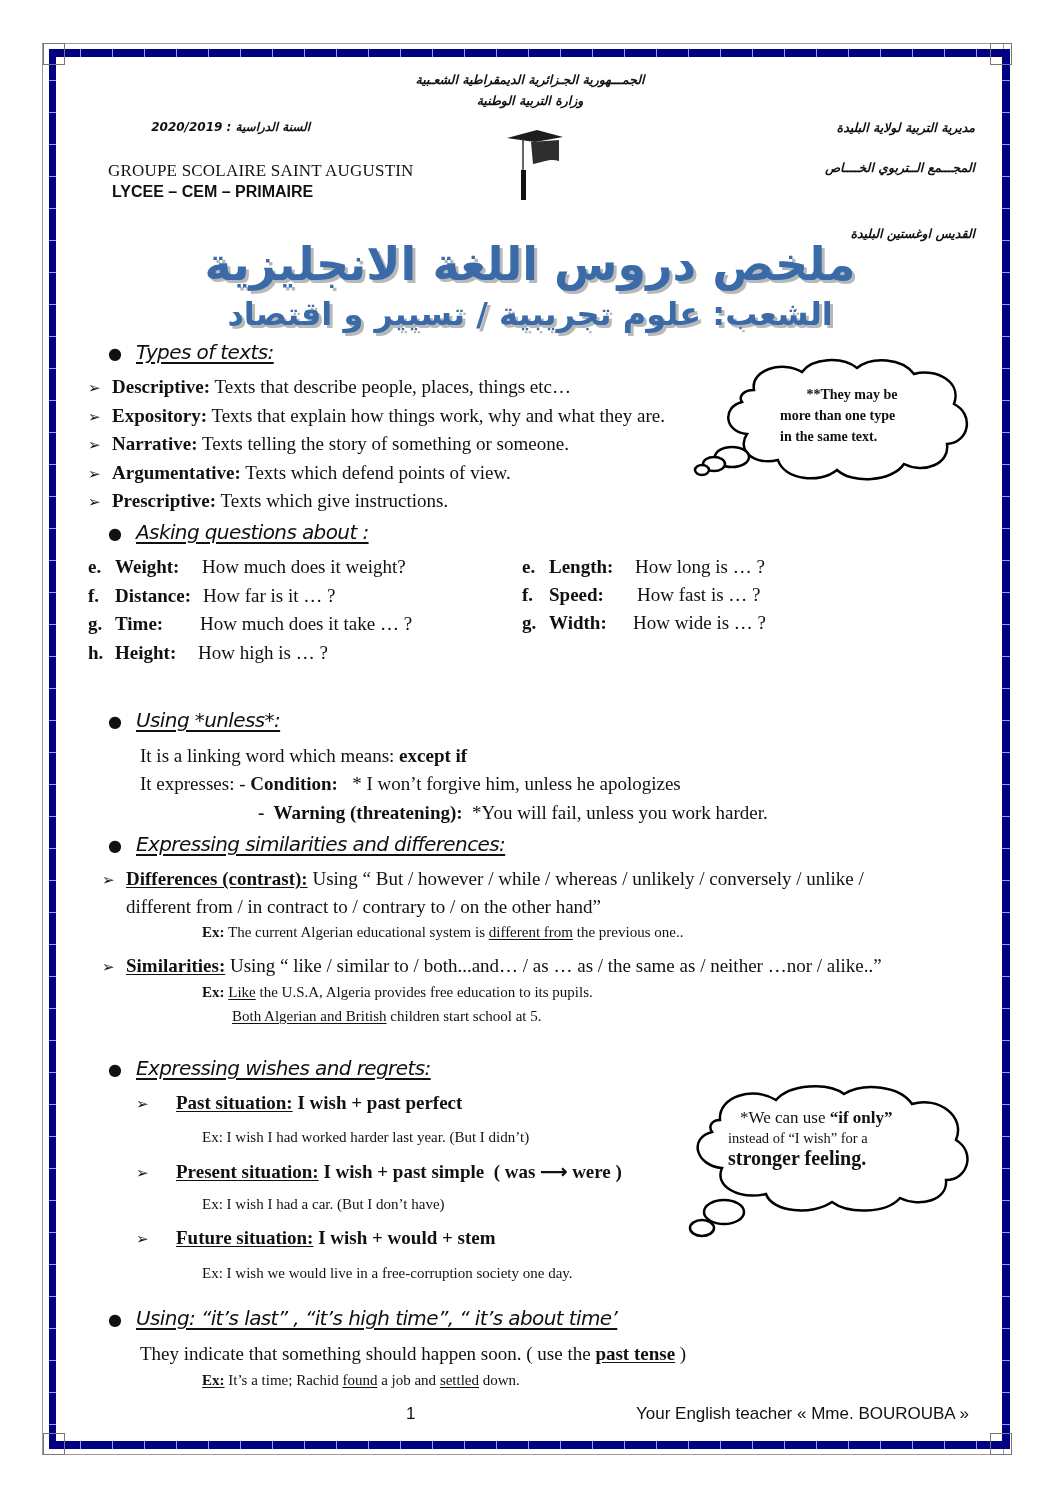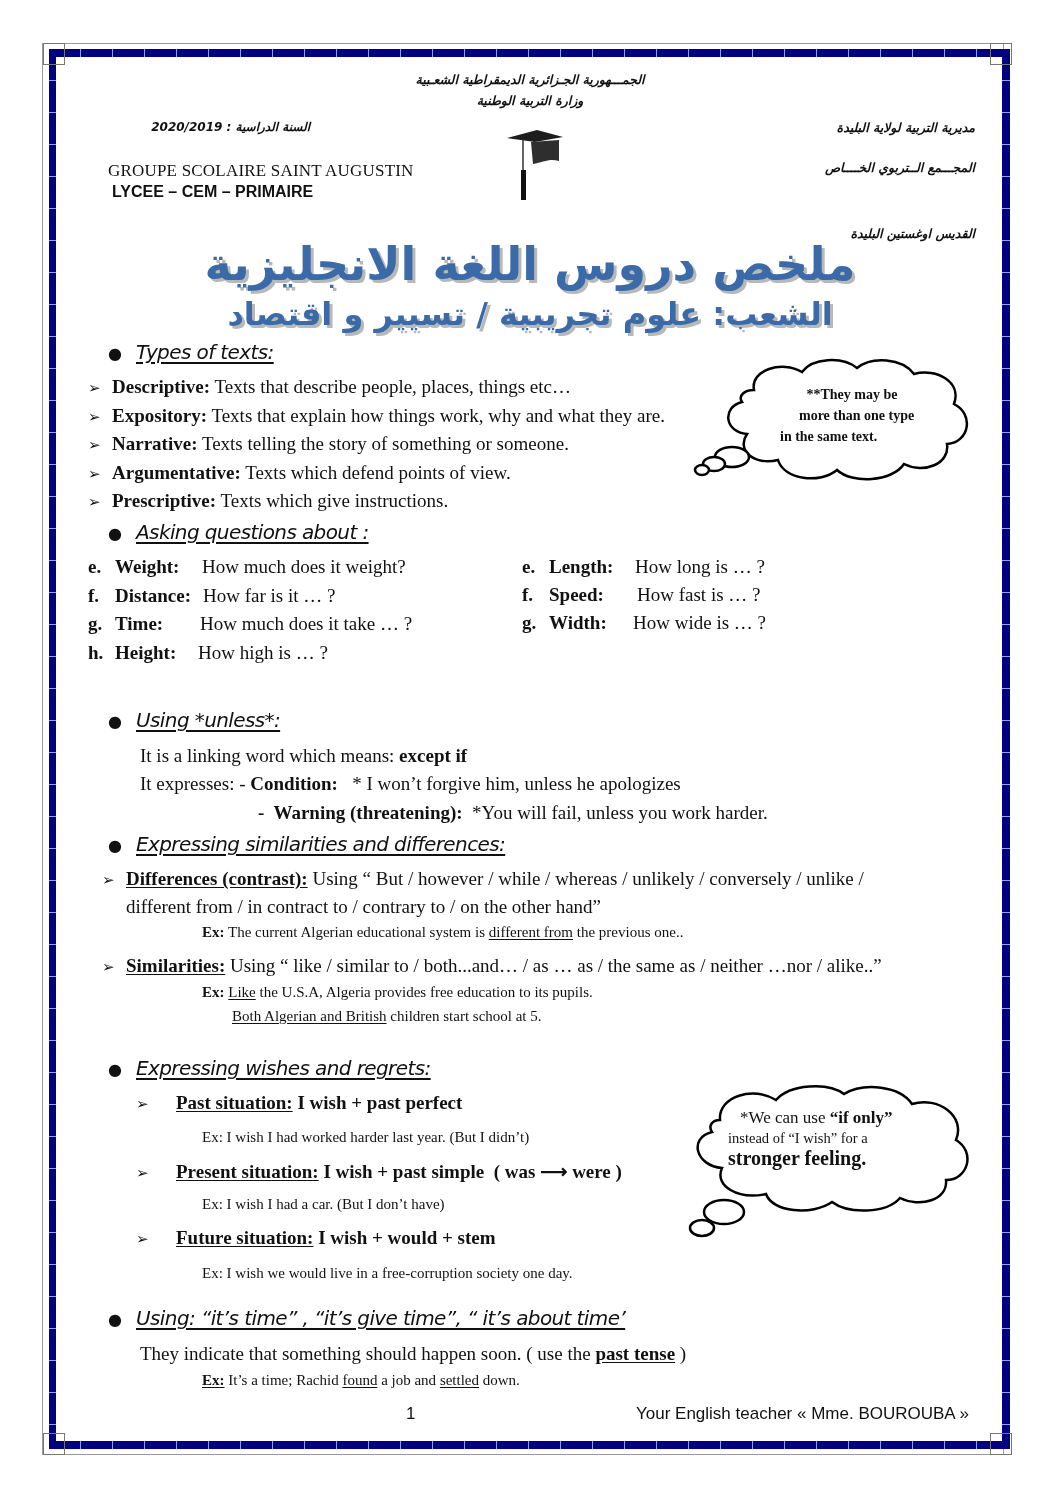--- a/index.html
+++ b/index.html
@@ -103,21 +103,21 @@
   <span class="arrow">➢</span><b>Prescriptive:</b><span> Texts which give instructions.</span>
 </div>
 
 <svg class="cloud" style="left:692px;top:352px;" width="290" height="135" viewBox="0 0 290 135">
   <path d="M62,38 C58,18 90,8 110,20 C120,6 150,4 165,16 C180,4 210,6 222,22 C245,16 270,30 262,52 C282,62 278,90 255,92 C258,112 232,122 212,112 C200,130 160,132 145,118 C128,132 92,128 86,108 C62,114 44,98 55,82 C32,80 30,55 50,50 C46,44 52,38 62,38 Z" fill="#fff" stroke="#000" stroke-width="2.5"></path>
   <ellipse cx="40" cy="105" rx="17" ry="10" fill="#fff" stroke="#000" stroke-width="2.5"></ellipse>
   <ellipse cx="22" cy="112" rx="11" ry="7" fill="#fff" stroke="#000" stroke-width="2.5"></ellipse>
   <ellipse cx="10" cy="118" rx="7" ry="5" fill="#fff" stroke="#000" stroke-width="2.5"></ellipse>
 </svg>
 <div class="cloud-text" style="left:782px;top:385px;width:140px;text-align:center;font-weight:bold;">**They may be</div>
-<div class="cloud-text" style="left:780px;top:406px;width:150px;font-weight:bold;margin-left:19px;">more than one type</div>
+<div class="cloud-text" style="left:780px;top:406px;width:150px;font-weight:bold;">more than one type</div>
 <div class="cloud-text" style="left:780px;top:427px;width:150px;font-weight:bold;">in the same text.</div>
 
 <div class="abs sec" style="top:520px;">
   <span class="bullet">●</span><span class="lbl">Asking questions about :</span>
 </div>
 
 <div class="abs line" style="left:88px;top:556px;">
   <b style="display:inline-block;width:27px;">e.</b><b style="display:inline-block;width:87px;">Weight:</b><span>How much does it weight?</span>
 </div>
 <div class="abs line" style="left:88px;top:585px;">
@@ -198,21 +198,21 @@
   <ellipse cx="56" cy="132" rx="20" ry="12" fill="#fff" stroke="#000" stroke-width="2.5"></ellipse>
   <ellipse cx="34" cy="148" rx="12" ry="8" fill="#fff" stroke="#000" stroke-width="2.5"></ellipse>
 </svg>
 <div class="cloud-text" style="left:728px;top:1108px;width:200px;font-size:17px;">
   <span style="padding-left:12px;">*We can use </span><b>“if only”</b>
 </div>
 <div class="cloud-text" style="left:728px;top:1128px;width:200px;font-size:14.5px;">instead of “I wish” for a</div>
 <div class="cloud-text" style="left:728px;top:1148px;width:200px;font-size:20px;font-weight:bold;">stronger feeling.</div>
 
 <div class="abs sec" style="top:1306px;left:108px;">
-  <span class="bullet">●</span><span class="lbl">Using: “it’s time” , “it’s give time”, “ it’s about time’</span>
+  <span class="bullet">●</span><span class="lbl">Using: “it’s last” , “it’s high time”, “ it’s about time’</span>
 </div>
 <div class="abs line" style="left:140px;top:1343px;">
   <span>They indicate that something should happen soon. ( use the </span><b><u>past tense</u></b><span> )</span>
 </div>
 <div class="abs small" style="left:202px;top:1372px;">
   <b><u>Ex:</u></b><span> It’s a time; Rachid </span><u>found</u><span> a job and </span><u>settled</u><span> down.</span>
 </div>
 
 <div class="abs footer" style="left:406px;top:1404px;">1</div>
 <div class="abs footer" style="left:636px;top:1404px;">Your English teacher « Mme. BOUROUBA »</div>

